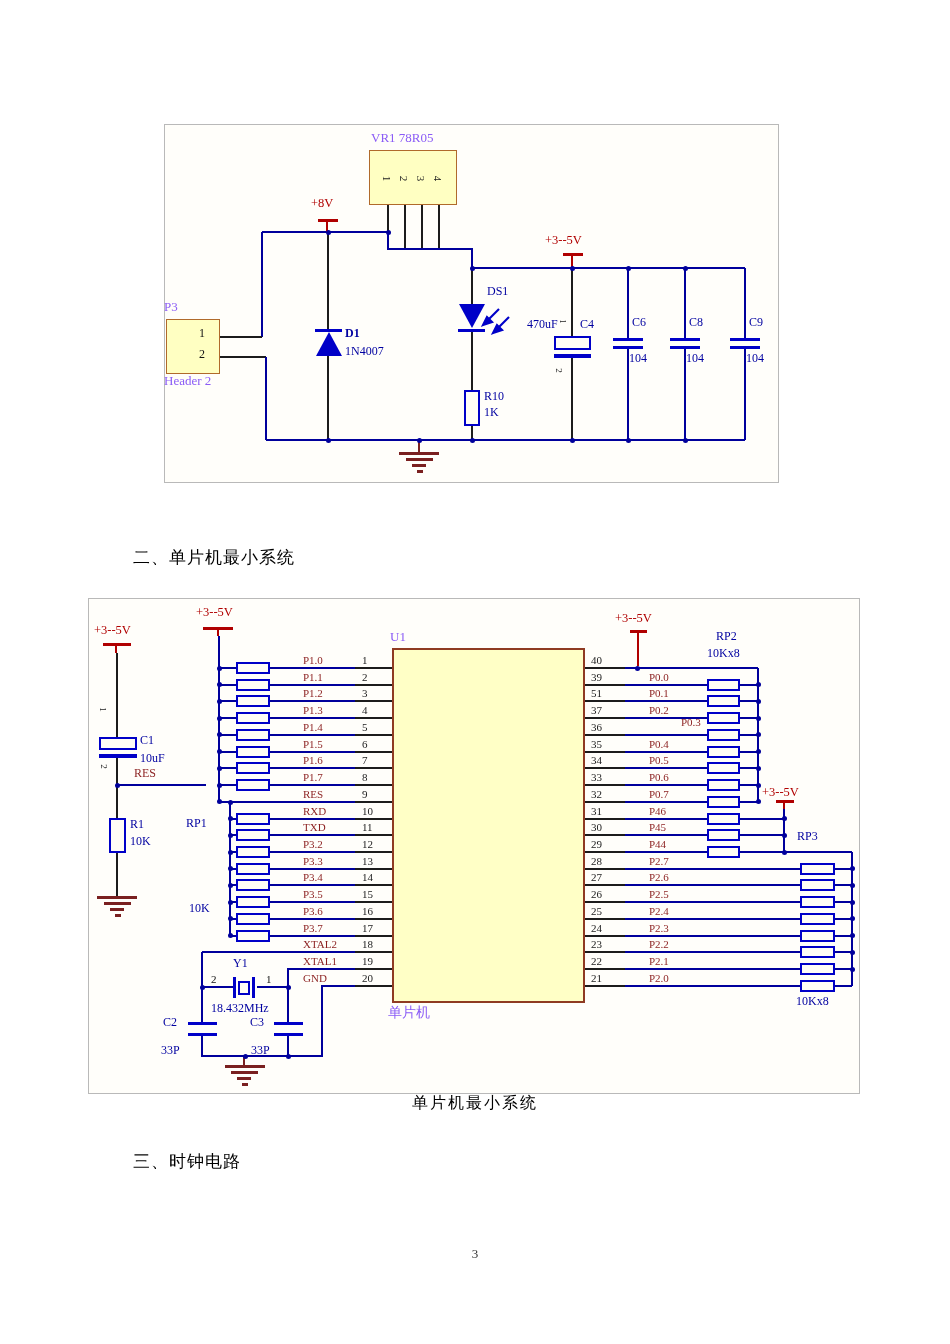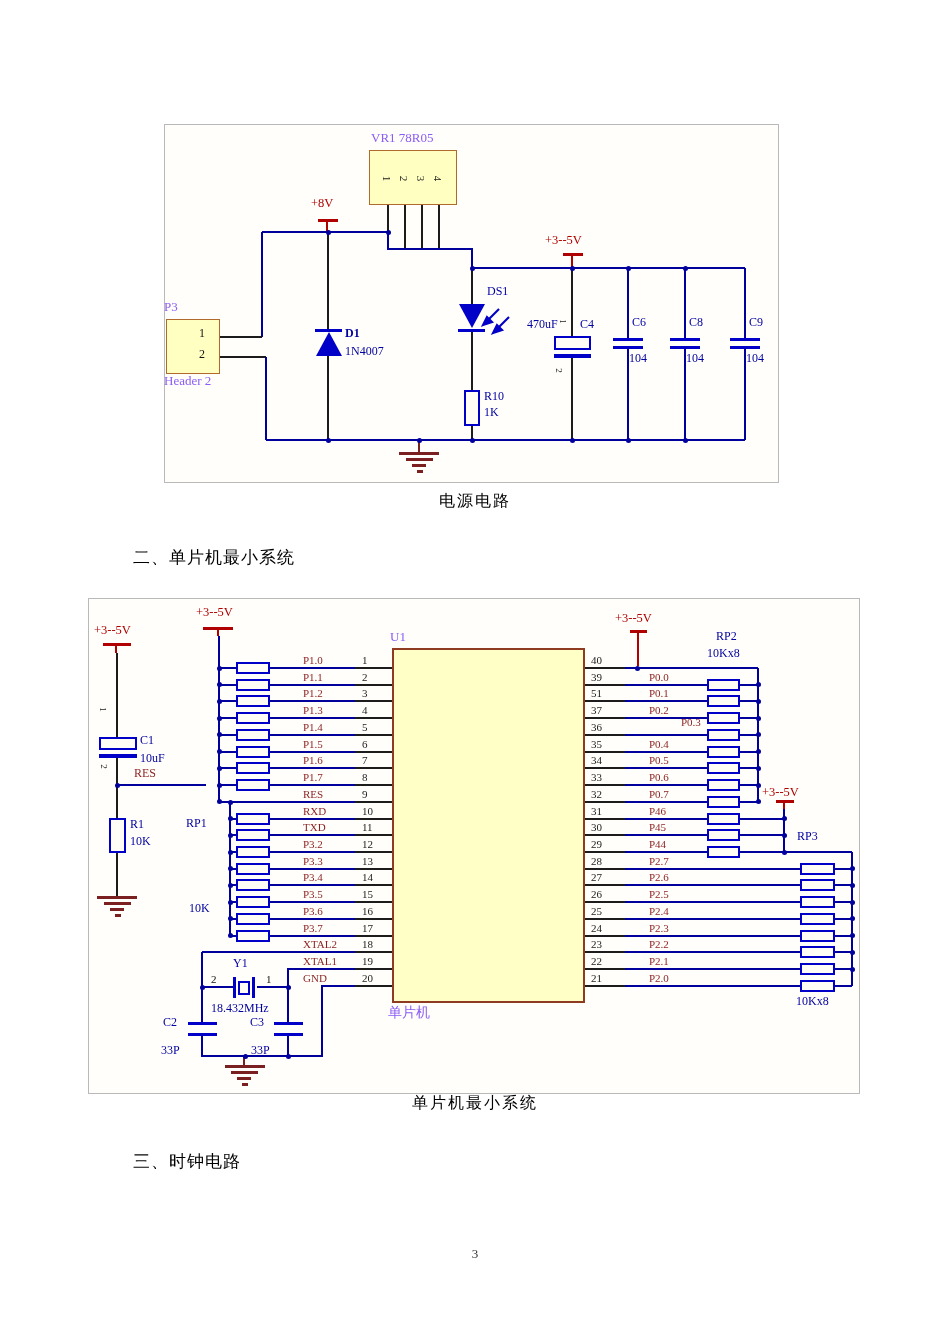--- a/index.html
+++ b/index.html
@@ -451,21 +451,20 @@
   <span class="t ref" style="left:689px;top:316px;">C8</span>
   <div class="bar" style="left:670px;top:338px;width:30px;height:3px;"></div>
   <div class="bar" style="left:670px;top:346px;width:30px;height:3px;"></div>
   <span class="t ref" style="left:686px;top:352px;">104</span>
 
   <span class="t ref" style="left:749px;top:316px;">C9</span>
   <div class="bar" style="left:730px;top:338px;width:30px;height:3px;"></div>
   <div class="bar" style="left:730px;top:346px;width:30px;height:3px;"></div>
   <span class="t ref" style="left:746px;top:352px;">104</span>
 
-  <div class="caption" style="top:491px;">电源电路</div>
 
   <div class="heading" style="left:133px;top:546px;">二、单片机最小系统</div>
   <div class="caption" style="top:1093px;">单片机最小系统</div>
   <div class="heading" style="left:133px;top:1150px;">三、时钟电路</div>
   <div class="pageno" style="top:1246px;">3</div>
 
   <span class="t pwrlbl" style="left:94px;top:624px;">+3--5V</span>
   <span class="t pwrlbl" style="left:196px;top:606px;">+3--5V</span>
   <span class="t pwrlbl" style="left:615px;top:612px;">+3--5V</span>
   <span class="t pwrlbl" style="left:762px;top:786px;">+3--5V</span>

